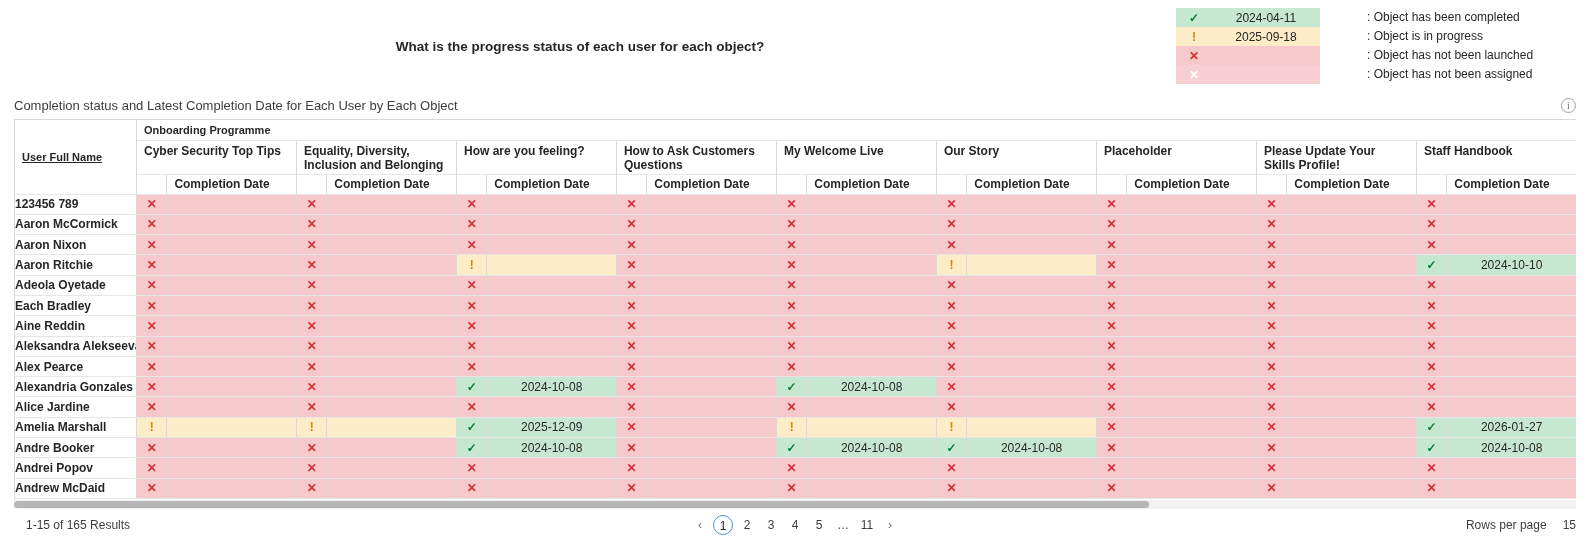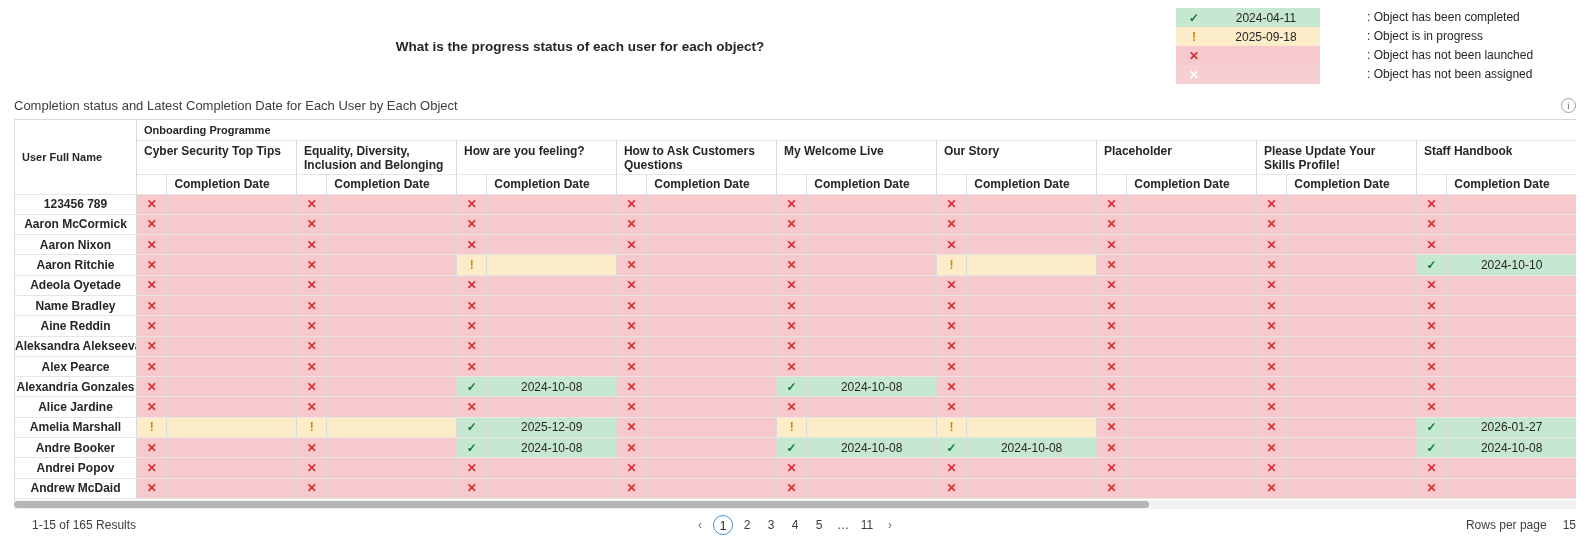--- a/index.html
+++ b/index.html
@@ -98,28 +98,27 @@
   
   tr.hdr-top th, tr.hdr-obj th, tr.hdr-sub th {
     background: #ffffff;
     font-weight: bold;
     color: #262626;
     text-align: left;
   }
   tr.hdr-top th { height: 20px; font-size: 11px; padding: 0 7px; }
   tr.hdr-obj th { height: 34px; font-size: 12px; padding: 3px 7px 0 7px; vertical-align: top; line-height: 14px; white-space: normal; }
   tr.hdr-sub th { height: 20px; font-size: 12px; padding: 0 7px; font-weight: bold; }
-  th.name-col { border-bottom: 1px solid #d9d9d9; }
+  th.name-col { border-bottom: 1px solid #d9d9d9; text-decoration: underline; }
   .name-cell {
     padding-left: 7px;
     font-weight: bold;
     font-size: 12px;
     color: #262626;
     background: #ffffff;
-    text-align: center;
   }
   tr.data-row { height: 20.3px; }
   td.status {
     text-align: center;
     font-weight: bold;
     font-size: 12px;
     border-right: none;
   }
   td.date {
     text-align: center;
@@ -136,21 +135,21 @@
     background: #f1f1f1;
   }
   .hscroll .thumb {
     position: absolute; left: 0; top: 1px; width: 1135px; height: 7px;
     background: #b6b6b6; border-radius: 4px;
   }
 
   
   .footer {
     position: absolute; left: 0; top: 509px; width: 1590px; height: 32px;
-    display: flex; align-items: center; padding-left: 6px;
+    display: flex; align-items: center;
   }
   .results-text { font-size: 12px; color: #3d3d3d; margin-left: 26px; }
   .pager {
     position: absolute; left: 0; right: 0;
     display: flex; align-items: center; justify-content: center; gap: 4px;
   }
   .pager .arrow {
     width: 18px; height: 18px; line-height: 18px; text-align: center;
     font-size: 12px; color: #6b7177;
   }
@@ -369,21 +368,21 @@
             <td class="status cell-red mark-red">✕</td>
             <td class="date cell-red"></td>
             <td class="status cell-red mark-red">✕</td>
             <td class="date cell-red"></td>
             <td class="status cell-red mark-red">✕</td>
             <td class="date cell-red"></td>
             <td class="status cell-red mark-red">✕</td>
             <td class="date cell-red"></td>
           </tr>
           <tr class="data-row">
-            <td class="name-cell">Name Bradley</td>
+            <td class="name-cell">Each Bradley</td>
             <td class="status cell-red mark-red">✕</td>
             <td class="date cell-red"></td>
             <td class="status cell-red mark-red">✕</td>
             <td class="date cell-red"></td>
             <td class="status cell-red mark-red">✕</td>
             <td class="date cell-red"></td>
             <td class="status cell-red mark-red">✕</td>
             <td class="date cell-red"></td>
             <td class="status cell-red mark-red">✕</td>
             <td class="date cell-red"></td>

